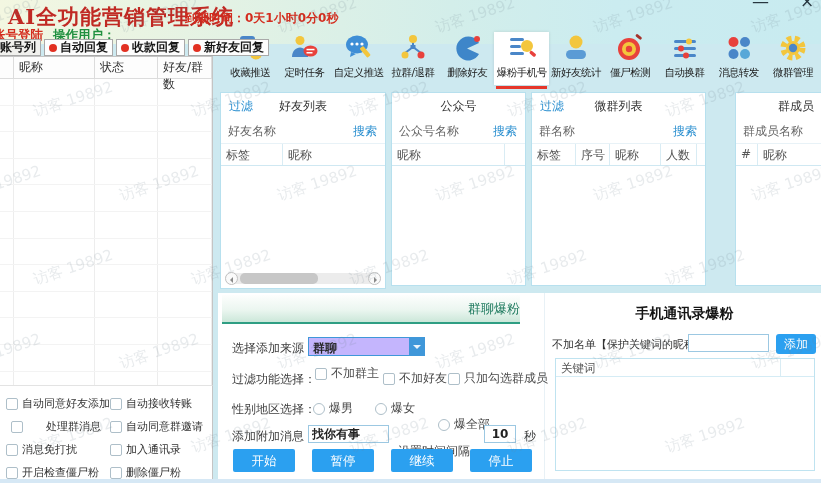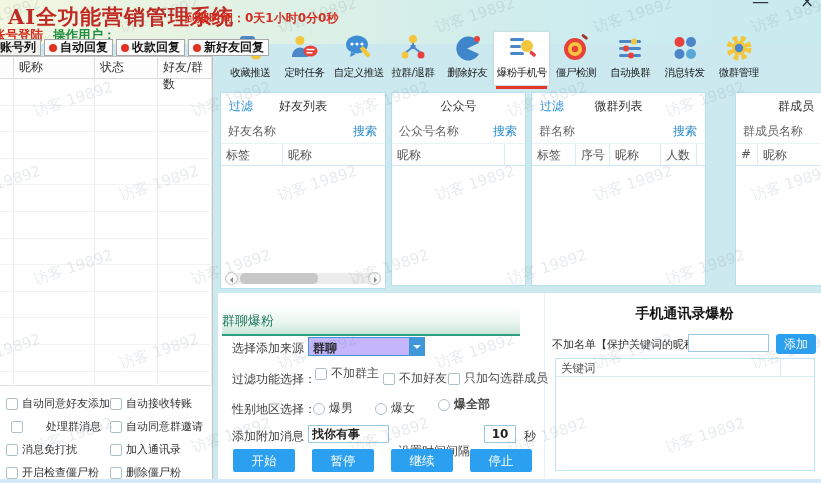--- a/index.html
+++ b/index.html
@@ -68,23 +68,23 @@
   .hsb-thumb{position:absolute;left:15px;top:1px;width:78px;height:11px;background:#c7c7c7;border-radius:5px;}
   .hsb-btn{position:absolute;top:0;width:13px;height:13px;border-radius:50%;background:#fafafa;
     border:1px solid #c2c2c2;box-sizing:border-box;}
   .hsb-btn.l{left:0;} .hsb-btn.r{right:0;}
   .tri-l{position:absolute;left:3.5px;top:3.5px;width:0;height:0;border:3px solid transparent;border-right-color:#8a8a8a;border-left:none;}
   .tri-r{position:absolute;left:5px;top:3.5px;width:0;height:0;border:3px solid transparent;border-left-color:#8a8a8a;border-right:none;}
 
   
   .bottom{position:absolute;left:218px;top:293px;right:0;bottom:0;background:#fff;font-size:12px;color:#3d3d3d;}
   .vdiv{position:absolute;left:326px;top:0;bottom:0;width:1px;background:#e8f1f6;}
-  .gb-header{position:absolute;left:4px;top:14px;width:298px;height:27px;
+  .gb-header{position:absolute;left:4px;top:2px;width:298px;height:27px;
     background:linear-gradient(180deg,#fdfefd 0%,#ebf6f0 55%,#cbe7d9 100%);
-    border-bottom:2px solid #2f9e83;text-align:left;line-height:27px;font-size:13px;color:#1e7a5e;}
+    border-bottom:2px solid #2f9e83;text-align:right;line-height:27px;font-size:13px;color:#1e7a5e;}
   .lbl{position:absolute;white-space:nowrap;}
   .dd{position:absolute;left:90px;top:44px;width:117px;height:19px;border:1px solid #3f97d9;background:#c4b5fd;
     box-sizing:border-box;cursor:pointer;}
   .dd-val{position:absolute;left:4px;top:2px;font-weight:bold;color:#222;font-size:12px;}
   .dd-btn{position:absolute;right:0;top:0;bottom:0;width:15px;background:#3f97d9;}
   .dd-tri{position:absolute;left:3.5px;top:7px;width:0;height:0;border:4px solid transparent;border-top-color:#eaf4fb;border-bottom:none;}
   .tinput{position:absolute;border:1px solid #9cc8e2;background:#fff;height:18px;font-size:12px;font-weight:bold;
     color:#222;padding:0 3px;box-sizing:border-box;font-family:inherit;}
   .btn{position:absolute;top:156px;width:62px;height:23px;background:#2ba0f0;color:#fff;text-align:center;
     line-height:23px;font-size:12.5px;border-radius:2px;cursor:pointer;}
@@ -171,20 +171,27 @@
           <rect x="3" y="5" width="14" height="3" rx="1.5" fill="#4a86c8"></rect>
           <rect x="3" y="12" width="11" height="3" rx="1.5" fill="#4a86c8"></rect>
           <rect x="3" y="19" width="14" height="3" rx="1.5" fill="#4a86c8"></rect>
           <circle cx="20" cy="13" r="6" fill="#f3c63d"></circle>
           <rect x="23" y="17.5" width="7" height="3.5" rx="1.5" transform="rotate(40 24 19)" fill="#e8413c"></rect>
         </svg>
       <span class="tb-label">爆粉手机号</span>
     </div>
     <div class="tb-item">
       <svg viewBox="0 0 30 30">
+          <circle cx="15" cy="9" r="6.5" fill="#f3c63d"></circle>
+          <rect x="5" y="17" width="20" height="9" rx="4.5" fill="#5b9bd5"></rect>
+        </svg>
+      <span class="tb-label">新好友统计</span>
+    </div>
+    <div class="tb-item">
+      <svg viewBox="0 0 30 30">
           <circle cx="14" cy="16" r="11" fill="#e8413c"></circle>
           <circle cx="14" cy="16" r="7" fill="#f3c63d"></circle>
           <circle cx="14" cy="16" r="3.2" fill="#e8413c"></circle>
           <rect x="20" y="2" width="7" height="3" rx="1.5" transform="rotate(38 23 4)" fill="#a5322c"></rect>
         </svg>
       <span class="tb-label">僵尸检测</span>
     </div>
     <div class="tb-item">
       <svg viewBox="0 0 30 30">
           <rect x="4" y="7" width="22" height="3" rx="1.5" fill="#4a86c8"></rect>
@@ -452,21 +459,21 @@
 
     <span class="lbl" style="left:14px;top:108px;">性别地区选择：</span>
     <label class="cb2" style="left:95px;top:107px;">
         <i class="rad"></i>
         <span>爆男</span>
       </label>
     <label class="cb2" style="left:157px;top:107px;">
         <i class="rad"></i>
         <span>爆女</span>
       </label>
-    <label class="cb2" style="left:220px;top:103px;font-weight:bold;">
+    <label class="cb2" style="left:220px;top:123px;">
         <i class="rad"></i>
         <span>爆全部</span>
       </label>
 
     <span class="lbl" style="left:14px;top:135px;">添加附加消息：</span>
     <input class="tinput" style="left: 90px; top: 132px; width: 81px;" value="找你有事">
     <span class="lbl" style="left:180px;top:150px;">设置时间间隔：</span>
     <input class="tinput" style="left: 266px; top: 132px; width: 32px; text-align: center;" value="10">
     <span class="lbl" style="left:306px;top:135px;">秒</span>
 

